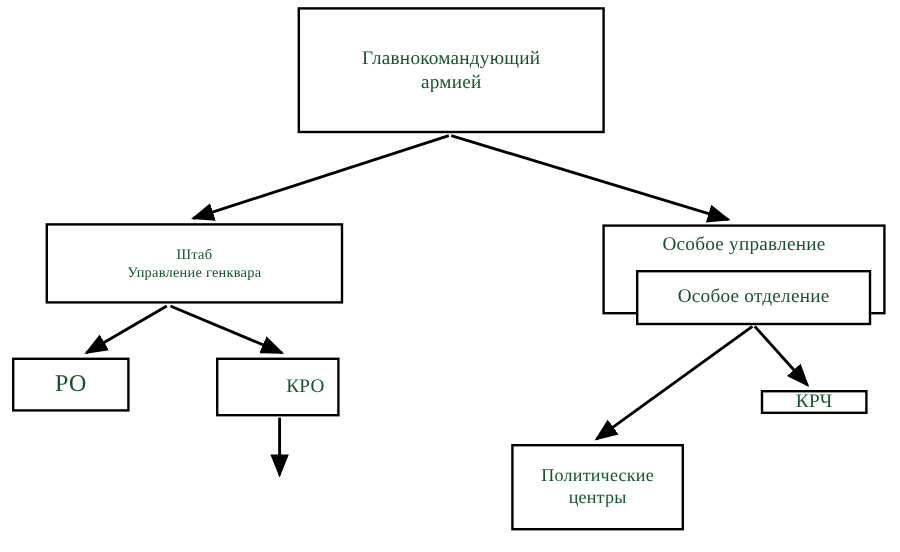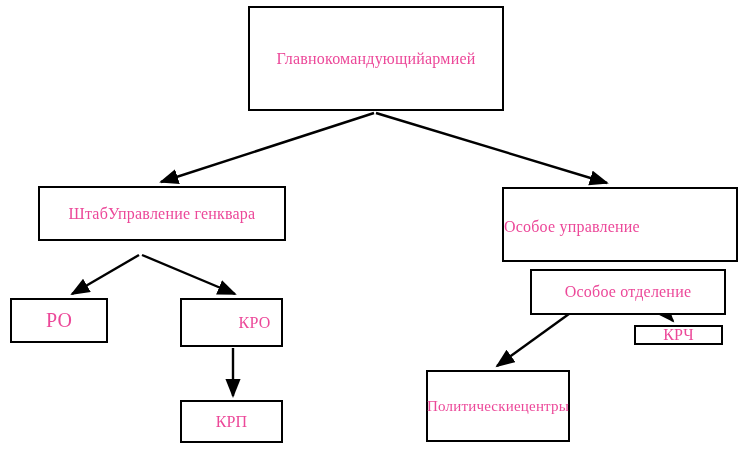--- a/index.html
+++ b/index.html
@@ -22,38 +22,38 @@
     width: 750px;
     height: 460px;
     pointer-events: none;
   }
   .node {
     position: absolute;
     box-sizing: border-box;
     border: 2px solid #000000;
     background: #ffffff;
     display: flex;
-    flex-direction: row;
+    flex-direction: column;
     align-items: center;
     justify-content: center;
     text-align: center;
-    color: #ec4899;
+    color: #14532d;
     line-height: 1.22;
     letter-spacing: 0.2px;
   }
   .node .line {
     display: block;
     white-space: nowrap;
   }
   
   #node-commander   { left: 248px; top: 6px;   width: 256px; height: 105px; font-size: 16px; z-index: 4; }
-  #node-staff       { left: 38px;  top: 186px; width: 248px; height: 55px;  font-size: 16px; z-index: 4; }
+  #node-staff       { left: 38px;  top: 186px; width: 248px; height: 67px;  font-size: 12px; z-index: 4; }
   #node-military    { left: 502px; top: 187px; width: 236px; height: 75px;  font-size: 16px;
                       justify-content: flex-start; padding-top: 5px; z-index: 3; }
-  #node-special     { left: 530px; top: 225px; width: 196px; height: 46px;  font-size: 16px; z-index: 5; margin-top: 44px; }
+  #node-special     { left: 530px; top: 225px; width: 196px; height: 46px;  font-size: 16px; z-index: 5; }
   #node-ro          { left: 10px;  top: 298px; width: 98px;  height: 45px;  font-size: 20px; z-index: 4; }
   #node-kro         { left: 180px; top: 298px; width: 103px; height: 49px;  font-size: 16px; z-index: 4; padding-left: 46px; }
   #node-krp         { left: 180px; top: 400px; width: 103px; height: 43px;  font-size: 16px; z-index: 4; }
   #node-polcenters  { left: 426px; top: 370px; width: 144px; height: 72px;  font-size: 15px; z-index: 4; }
   #node-krch        { left: 634px; top: 325px; width: 89px;  height: 20px;  font-size: 16px; z-index: 4; }
 </style>
 </head>
 <body>
 
 <div id="canvas">
@@ -99,23 +99,20 @@
   </div>
 
   <div class="node" id="node-ro">
     <span class="line">РО</span>
   </div>
 
   <div class="node" id="node-kro">
     <span class="line">КРО</span>
   </div>
 
-  <div class="node" id="node-krp">
-    <span class="line">КРП</span>
-  </div>
 
   <div class="node" id="node-polcenters">
     <span class="line">Политические</span>
     <span class="line">центры</span>
   </div>
 
   <div class="node" id="node-krch">
     <span class="line">КРЧ</span>
   </div>
 

